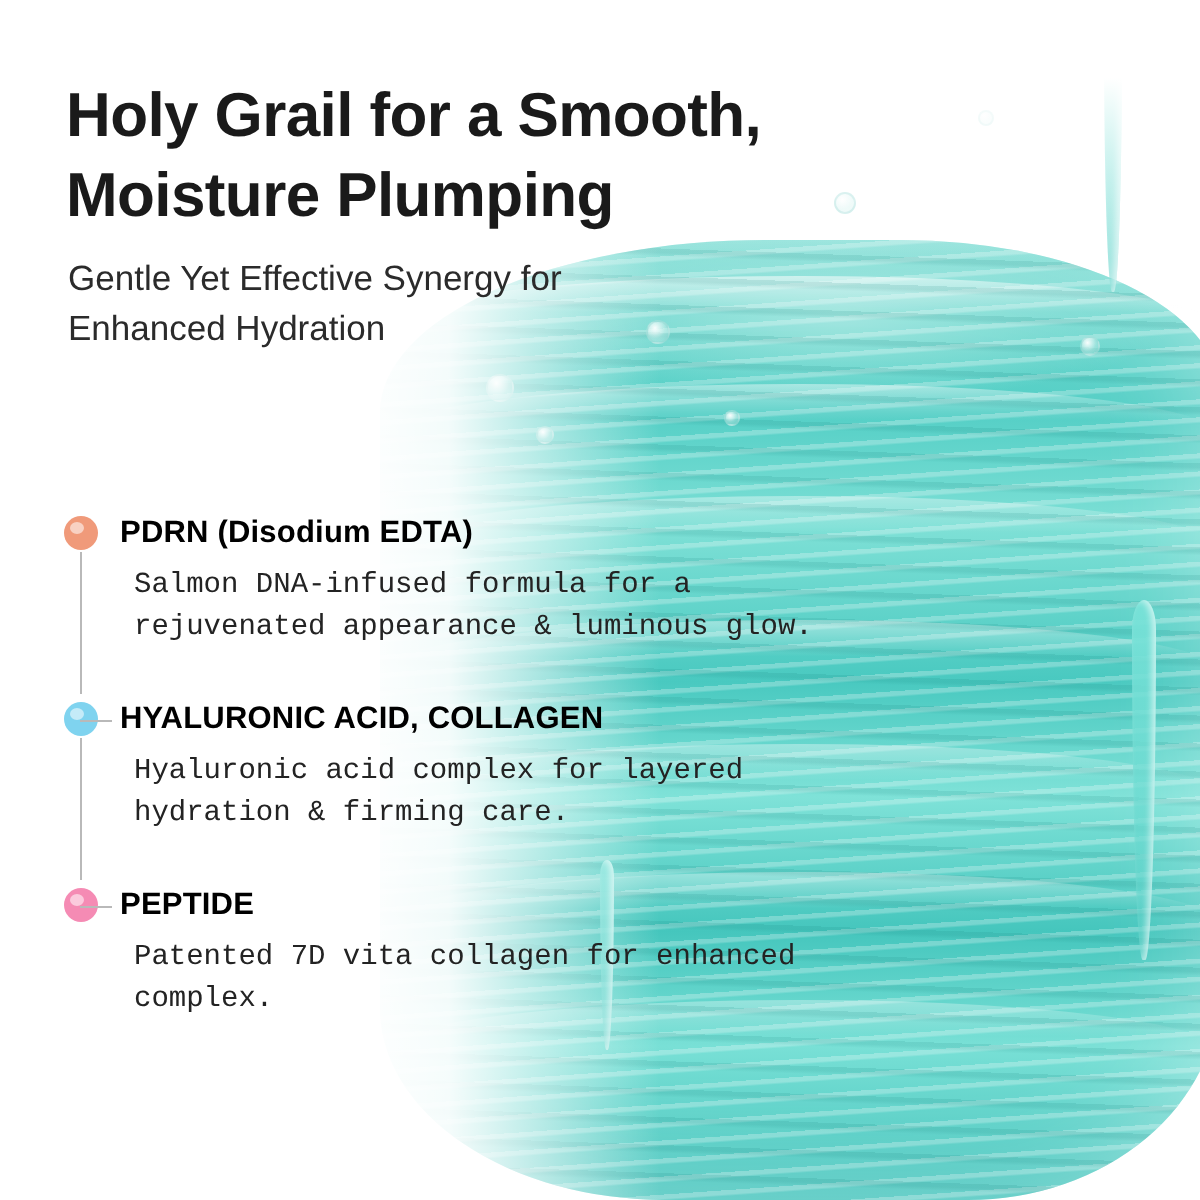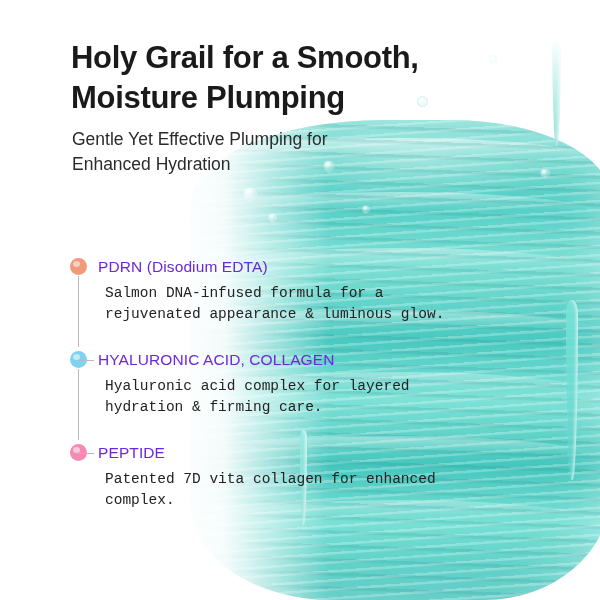--- a/index.html
+++ b/index.html
@@ -116,21 +116,20 @@
     top: 0;
     right: 0;
     height: 130px;
     background: linear-gradient(180deg, #ffffff 30%, rgba(255,255,255,0.0) 100%);
   }
 
   
   .content {
     position: absolute;
     inset: 0;
-    margin-left: 38px;
   }
 
   .headline {
     position: absolute;
     left: 33px;
     top: 38px;
     width: 470px;
     font-size: 31px;
     line-height: 1.28;
     font-weight: bold;
@@ -156,22 +155,22 @@
   }
 
   .feature {
     position: relative;
     padding-left: 36px;
     margin-bottom: 26px;
   }
 
   .feature-title {
     font-size: 15.5px;
-    font-weight: normal;
-    color: #6d28d9;
+    font-weight: bold;
+    color: #000000;
     letter-spacing: 0.1px;
     margin-bottom: 7px;
   }
 
   .feature-desc {
     font-size: 14.5px;
     line-height: 1.45;
     color: #232323;
     padding-left: 7px;
     font-family: Liberation Mono, monospace;
@@ -243,21 +242,21 @@
     <div class="droplet" style="left:540px; top:168px; width:8px; height:8px;"></div>
 
     <div class="fade-left"></div>
     <div class="fade-top"></div>
   </div>
 
   <div class="content">
 
     <div class="headline">Holy Grail for a Smooth, Moisture Plumping</div>
 
-    <div class="subhead">Gentle Yet Effective Plumping for Enhanced Hydration</div>
+    <div class="subhead">Gentle Yet Effective Synergy for Enhanced Hydration</div>
 
     <div class="features">
 
       <div class="feature first">
         <span class="bullet" style="background:#f09a7a;"></span>
         <span class="connector"></span>
         <div class="feature-title">PDRN (Disodium EDTA)</div>
         <div class="feature-desc">Salmon DNA-infused formula for a rejuvenated appearance &amp; luminous glow.</div>
       </div>
 

